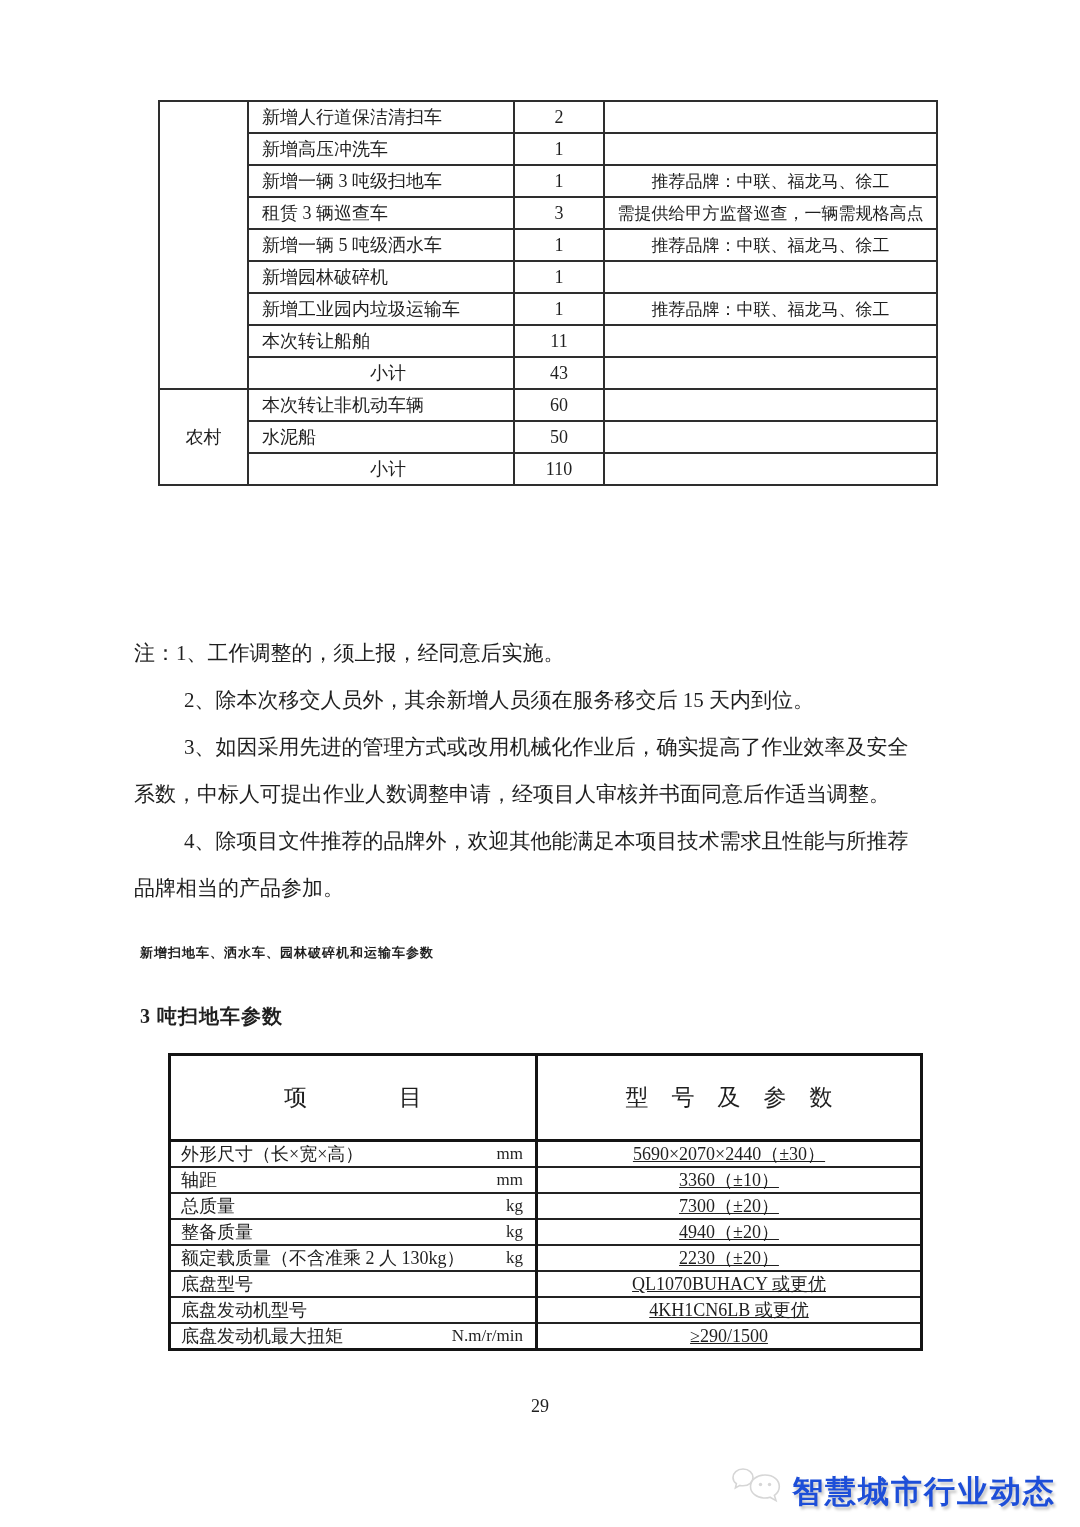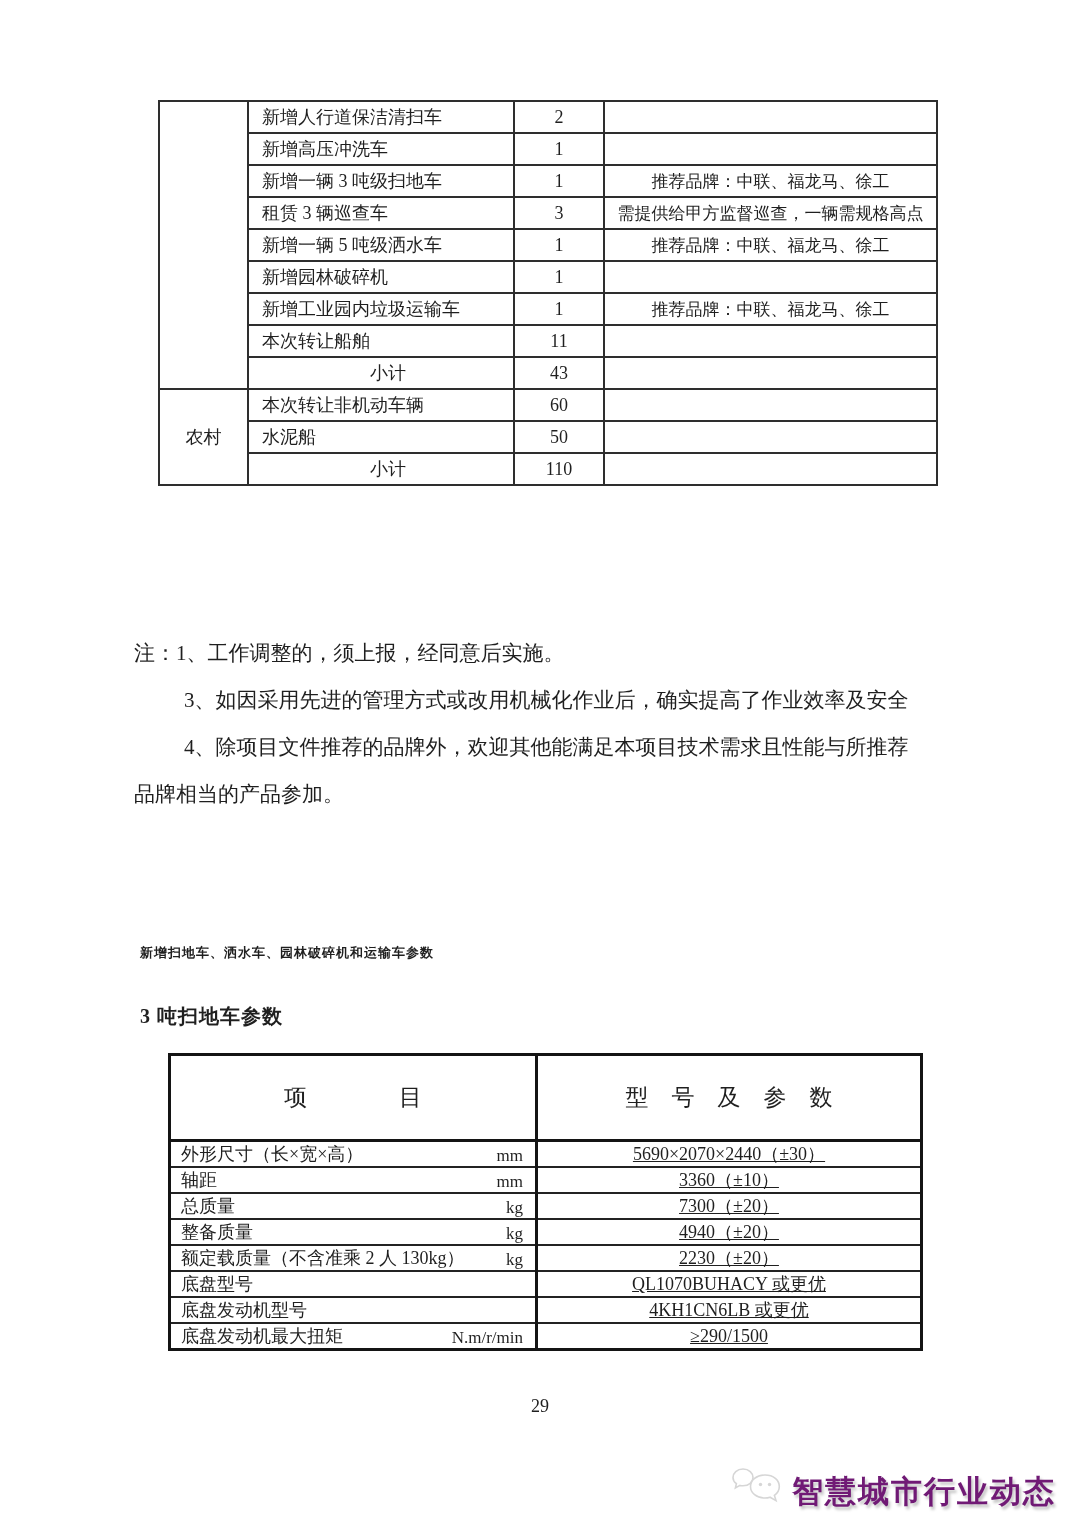--- a/index.html
+++ b/index.html
@@ -46,38 +46,38 @@
     border-collapse:collapse; table-layout:fixed; border:3px solid #141414;
   }
   table.t2 td { border:2px solid #232323; vertical-align:middle; overflow:hidden; }
   table.t2 td.c2 { border-left:3px solid #141414; }
   table.t2 tr.head td {
     height:86px; font-size:23px; text-align:center; white-space:pre;
     border-bottom:3px solid #141414;
   }
   table.t2 tr.d td { height:26px; font-size:18px; }
   table.t2 .name-wrap {
-    display:flex; justify-content:space-between; align-items:flex-end;
+    display:flex; justify-content:space-between; align-items:center;
     padding:0 12px 0 10px; width:100%;
   }
   table.t2 .p-unit { font-size:17px; }
   table.t2 td.val-cell { text-align:center; font-size:19px; white-space:nowrap;text-decoration:underline; }
 
   
   .pagenum { position:absolute; left:0; top:1396px; width:100%; text-align:center; font-size:18px; }
 
   
   .wm-footer {
     position:absolute; top:1466px; right:24px; height:52px;
     display:flex; align-items:center; gap:4px;
   }
   .wm-footer .brand {
     font-family:"Liberation Sans","DejaVu Sans",sans-serif;
     font-size:31px; font-weight:bold; letter-spacing:2px;
-    color:#701a75; text-shadow:2px 3px 3px #c4c4c4;
+    color:#1d4ed8; text-shadow:2px 3px 3px #c4c4c4;
   }
 </style>
 </head>
 <body>
 
 <div class="page">
 
   <table class="t1">
     <colgroup>
         <col style="width:89px">
@@ -146,21 +146,23 @@
     <tr>
       <td class="item-cell subtotal">小计</td>
       <td class="qty-cell">110</td>
       <td class="remark-cell"></td>
     </tr>
   </tbody>
     </table>
 
   <div class="notes">
     <div class="nline">注：1、工作调整的，须上报，经同意后实施。</div>
+    <div class="nline indent">2、除本次移交人员外，其余新增人员须在服务移交后 15 天内到位。</div>
     <div class="nline indent">3、如因采用先进的管理方式或改用机械化作业后，确实提高了作业效率及安全</div>
+    <div class="nline">系数，中标人可提出作业人数调整申请，经项目人审核并书面同意后作适当调整。</div>
     <div class="nline indent">4、除项目文件推荐的品牌外，欢迎其他能满足本项目技术需求且性能与所推荐</div>
     <div class="nline">品牌相当的产品参加。</div>
   </div>
 
   <div class="h-section">新增扫地车、洒水车、园林破碎机和运输车参数</div>
   <div class="h-sub">3 吨扫地车参数</div>
 
   <table class="t2">
     <colgroup>
         <col style="width:367px">

